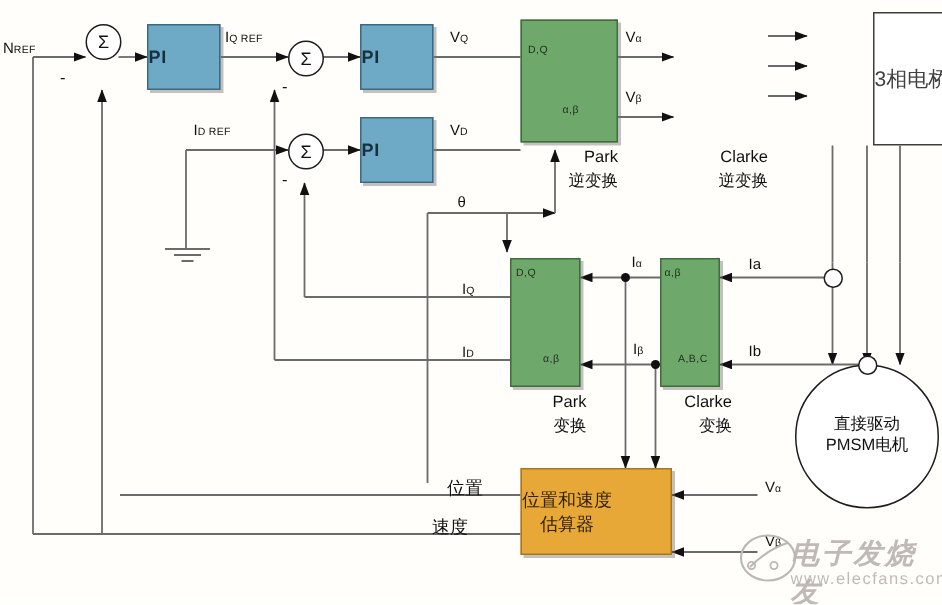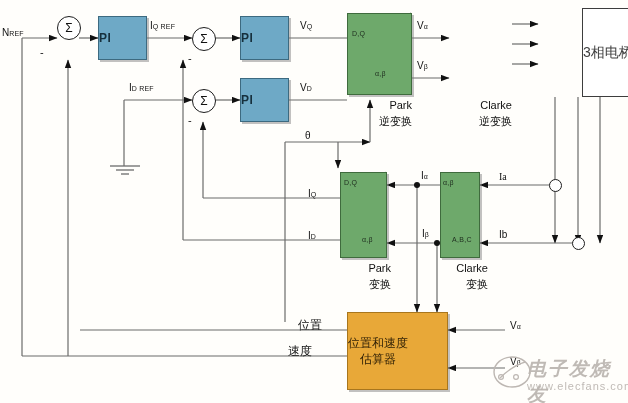--- a/index.html
+++ b/index.html
@@ -174,24 +174,30 @@
   <div class="corner" style="left:362px;top:236px;">α,β</div>
   <div class="cap" style="left:336px;top:261px;width:55px;">Park</div>
   <div class="cap" style="left:336px;top:277px;width:55px;">变换</div>
 
   <div class="blk green" style="left:440px;top:172px;width:40px;height:86px;"></div>
   <div class="corner" style="left:443px;top:179px;">α,β</div>
   <div class="corner" style="left:452px;top:236px;">A,B,C</div>
   <div class="cap" style="left:432px;top:261px;width:56px;">Clarke</div>
   <div class="cap" style="left:432px;top:277px;width:56px;">变换</div>
 
+  <div class="motor" style="left:530px;top:243px;width:94px;height:94px;">
+    <div>
+      <div>直接驱动</div>
+      <div>PMSM电机</div>
+    </div>
+  </div>
   <div class="probe" style="left:549px;top:179px;"></div>
   <div class="probe" style="left:572px;top:237px;"></div>
 
-  <div class="blk orange" style="left:347px;top:312px;width:101px;height:78px;">
+  <div class="blk orange" style="left:347px;top:312px;width:101px;height:58px;">
     <div>
       <div>位置和速度</div>
       <div>估算器</div>
     </div>
   </div>
 
   <div class="lbl" style="left:2px;top:27px;">
     <span>N</span><span class="sub">REF</span>
   </div>
 
@@ -232,21 +238,21 @@
   </div>
 
   <div class="lbl" style="left:421px;top:170px;">
     <span>I</span><span class="sub">α</span>
   </div>
 
   <div class="lbl" style="left:422px;top:228px;">
     <span>I</span><span class="sub">β</span>
   </div>
 
-  <div class="lbl" style="left:499px;top:171px;font-family:Liberation Serif, serif;">
+  <div class="lbl" style="left:499px;top:171px;">
     <span>Ia</span>
   </div>
 
   <div class="lbl" style="left:499px;top:229px;">
     <span>Ib</span>
   </div>
 
   <div class="lbl" style="left:298px;top:317px;font-size:12px;">
     <span>位置</span>
   </div>

